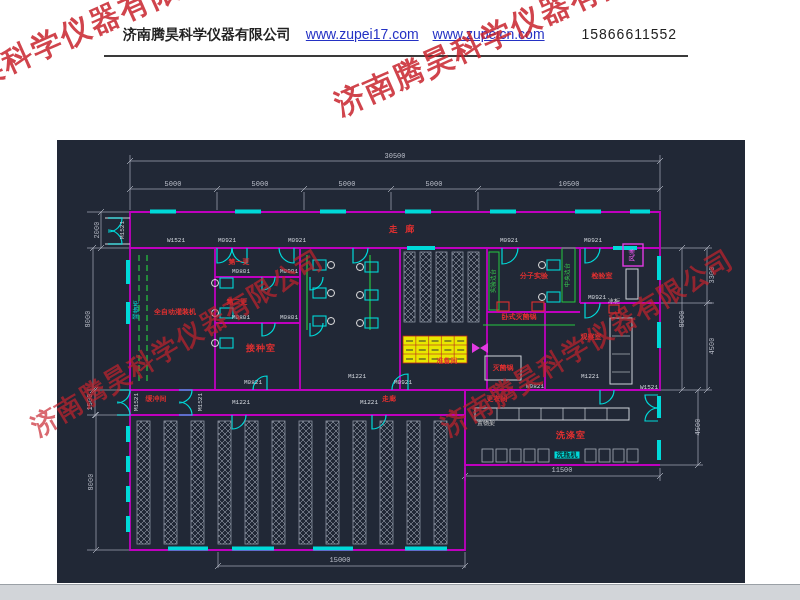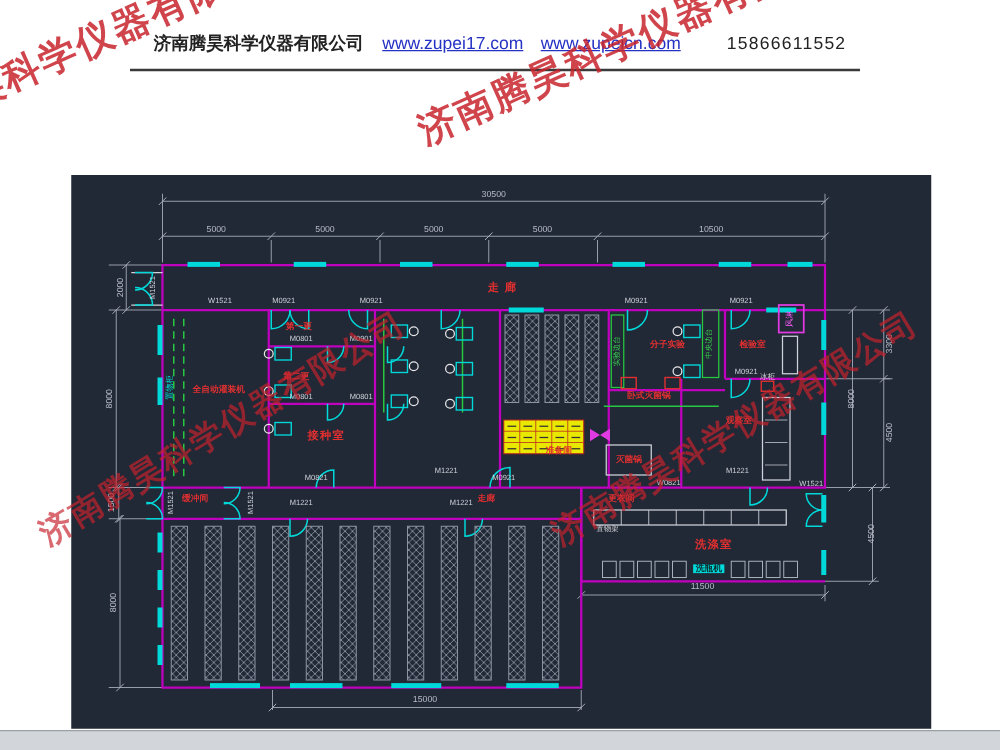--- a/index.html
+++ b/index.html
@@ -15,21 +15,21 @@
   
   .header{position:absolute;left:0;top:26px;width:100%;text-align:center;font-size:14px;
           color:#222;z-index:5;}
   .header .co{font-weight:bold;margin-right:6px;}
   .header a{color:#2431c4;text-decoration:underline;margin:0 5px;cursor:pointer;}
   .header .phone{margin-left:28px;letter-spacing:1px;}
   .rule{position:absolute;left:104px;top:55px;width:584px;height:2px;background:#3a3a3a;z-index:5;}
   .title{position:absolute;left:0;top:82px;width:100%;text-align:center;font-size:28px;
          font-weight:bold;color:#141414;letter-spacing:3px;z-index:5;}
   
-  .plan{position:absolute;left:57px;top:140px;width:688px;height:443px;background:#212836;z-index:1;}
+  .plan{position:absolute;left:57px;top:140px;width:688px;height:443px;background:#212836;z-index:1;font-family:Liberation Mono, monospace;}
   #labels{position:absolute;left:0;top:0;width:100%;height:100%;z-index:10;}
   .pl{position:absolute;white-space:nowrap;transform:translate(-50%,-50%);line-height:1;}
   .pl.v{transform:translate(-50%,-50%) rotate(-90deg);}
   .dim{color:#b9bdc8;font-size:7px;}
   .door{color:#d0d4db;font-size:6px;}
   .room{color:#e23030;font-size:9px;font-weight:bold;letter-spacing:1px;}
   .room-sm{color:#e23030;font-size:7px;font-weight:bold;}
   .eq-w{color:#d8d8d8;font-size:6px;}
   .eq-c{color:#00d9d9;font-size:6.5px;}
   .eq-g{color:#39d14e;font-size:6px;}

